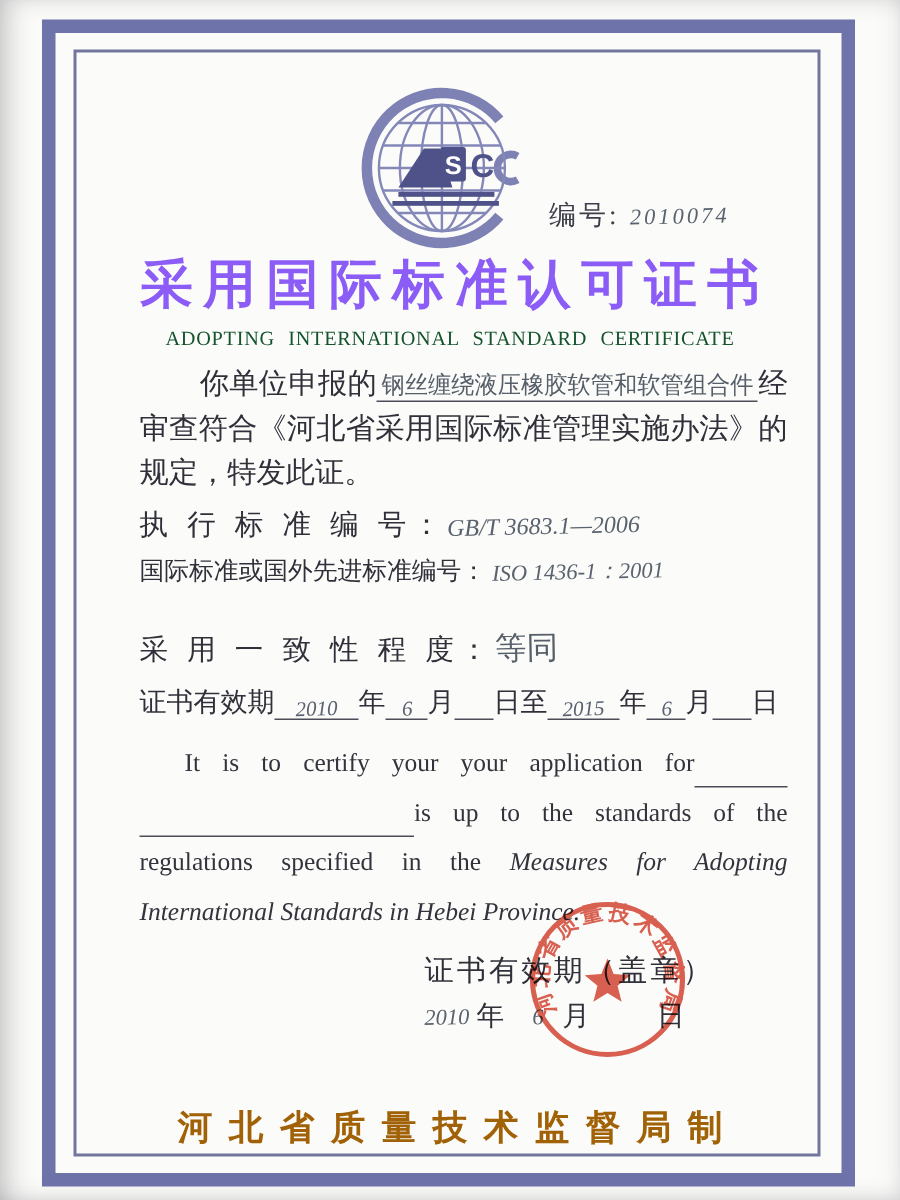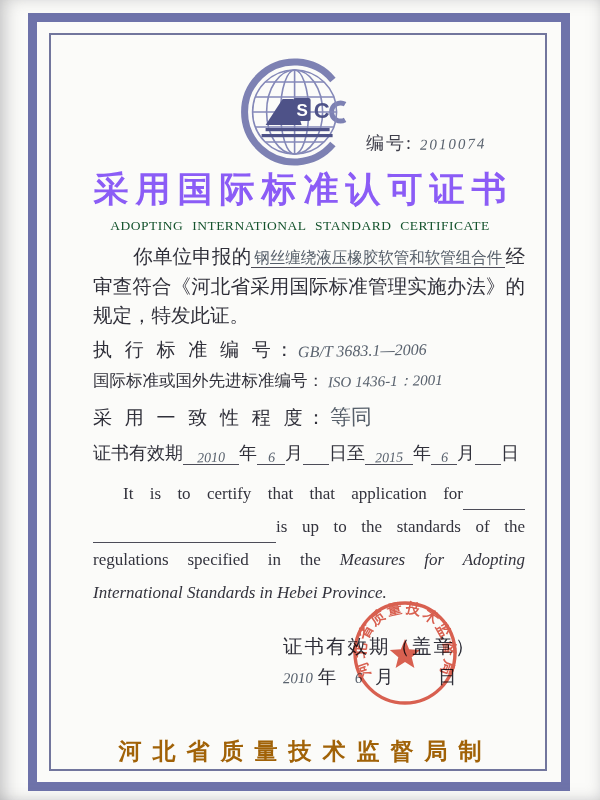--- a/index.html
+++ b/index.html
@@ -116,30 +116,30 @@
   </div>
 
   <div class="frow">
     <span class="lbl">执 行 标 准 编 号：</span><span class="hw" style="font-size:16px">GB/T 3683.1—2006</span>
   </div>
 
   <div class="frow small">
     <span>国际标准或国外先进标准编号：</span> <span class="hw" style="font-size:15px">ISO 1436-1：2001</span>
   </div>
 
-  <div class="frow" style="margin-top:11px">
+  <div class="frow" style="margin-top:26px">
     <span class="lbl">采 用 一 致 性 程 度：</span><span class="hw-cn" style="font-size:21px">等同</span>
   </div>
 
   <div class="validity">
     <span>证书有效期</span><span class="bl" style="width:56px"><span class="hw">2010</span></span><span>年</span><span class="bl" style="width:28px"><span class="hw">6</span></span><span>月</span><span class="bl" style="width:26px"></span><span>日至</span><span class="bl" style="width:48px"><span class="hw">2015</span></span><span>年</span><span class="bl" style="width:26px"><span class="hw">6</span></span><span>月</span><span class="bl" style="width:26px"></span><span>日</span>
   </div>
 
   <div class="english">
-    <span class="indent"></span><span>It is to certify that that application for</span><span class="bl" style="width:62px"></span><span class="bl" style="width:183px"></span><span>is up to the standards of the regulations specified in the</span> <i>Measures for Adopting International Standards in Hebei Province.</i>
+    <span class="indent"></span><span>It is to certify your your application for</span><span class="bl" style="width:62px"></span><span class="bl" style="width:183px"></span><span>is up to the standards of the regulations specified in the</span> <i>Measures for Adopting International Standards in Hebei Province.</i>
   </div>
 
 </div>
 
 <div class="issuer-label">证书有效期（盖章）</div>
 <div class="issuer-date">
   <span class="hw">2010</span>
   <span>年</span>
   <span class="hw" style="margin-left:14px">6</span>
   <span style="margin-left:8px">月</span>

